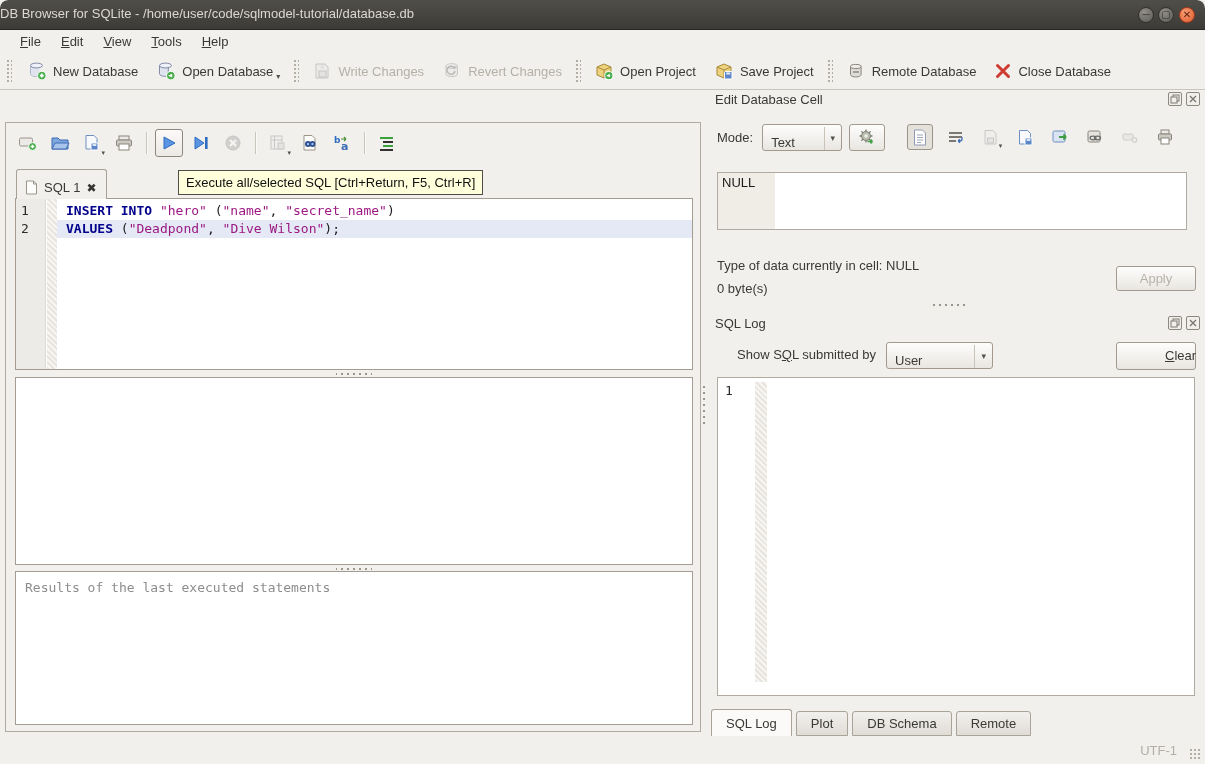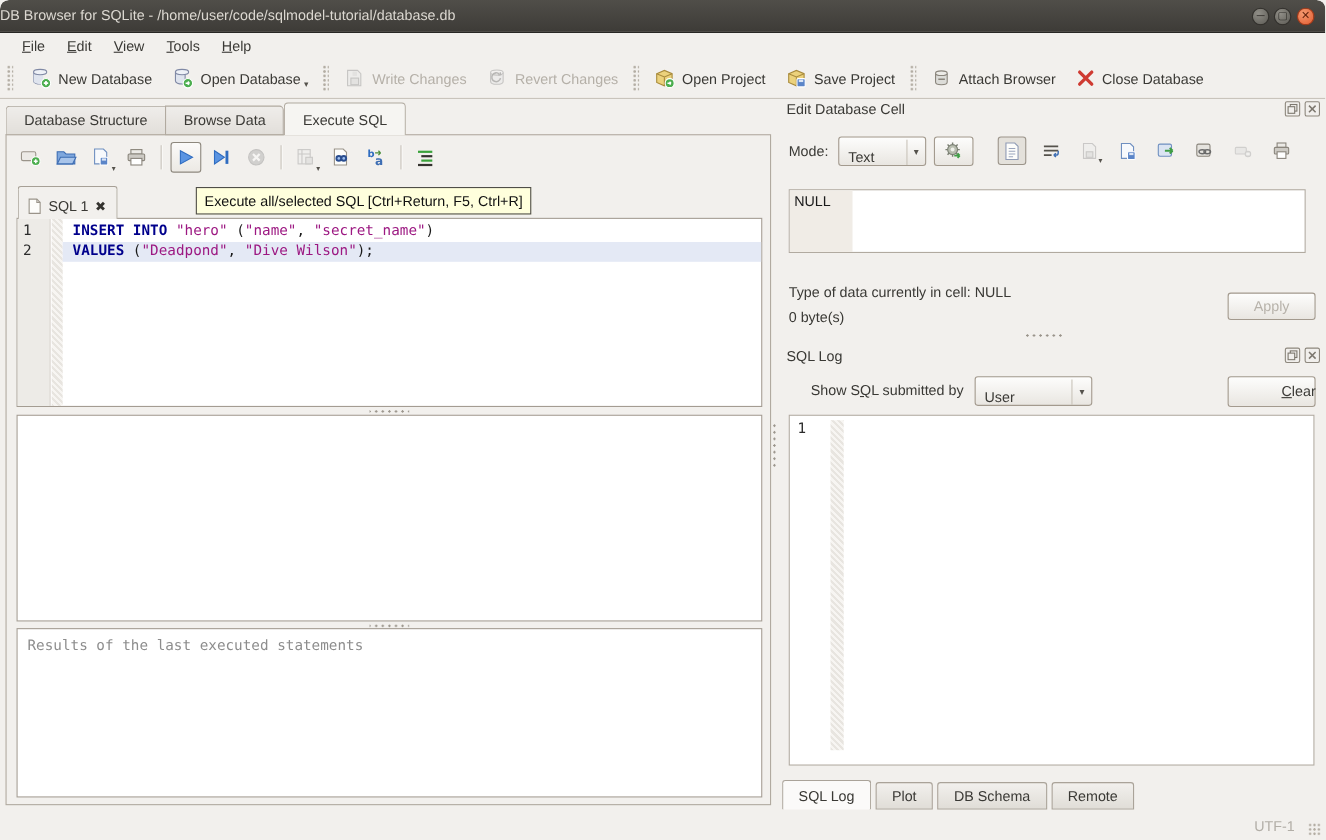--- a/index.html
+++ b/index.html
@@ -236,38 +236,33 @@
     <div class="tb-sep"></div>
 
     <div class="tb-btn">
       <span>
           <svg width="20" height="20" viewBox="0 0 20 20">
             <path d="M4.5 5.5v8c0 1.4 2.4 2.5 5.3 2.5s5.3-1.1 5.3-2.5v-8" fill="#dcdcd8" stroke="#8a857c"></path>
             <ellipse cx="9.8" cy="5.5" rx="5.3" ry="2.1" fill="#ecebe7" stroke="#8a857c"></ellipse>
             <path d="M7 11h6" stroke="#8a857c" stroke-width="1.4"></path>
           </svg>
         </span>
-      <span>Attach Browser</span>
+      <span>Remote Database</span>
     </div>
 
     <div class="tb-btn">
       <span>
           <svg width="18" height="18" viewBox="0 0 18 18">
             <path d="M3.5 3.5l11 11M14.5 3.5l-11 11" stroke="#cf3b32" stroke-width="3" stroke-linecap="round"></path>
           </svg>
         </span>
       <span>Close Database</span>
     </div>
   </div>
 
-  <div class="main-tabs">
-    <div class="mtab">Database Structure</div>
-    <div class="mtab last-inactive">Browse Data</div>
-    <div class="mtab active">Execute SQL</div>
-  </div>
 
   <div class="left-pane">
 
     <div class="sql-toolbar">
       <div class="icn-btn">
           <svg width="20" height="18" viewBox="0 0 20 18">
             <rect x="1.5" y="4" width="13" height="8" rx="1.5" fill="#eceae6" stroke="#9a948a"></rect>
             <circle cx="14.5" cy="12.5" r="4" fill="#4cae4f" stroke="#fff"></circle>
             <path d="M14.5 10.7v3.6M12.7 12.5h3.6" stroke="#fff" stroke-width="1.4"></path>
           </svg>

